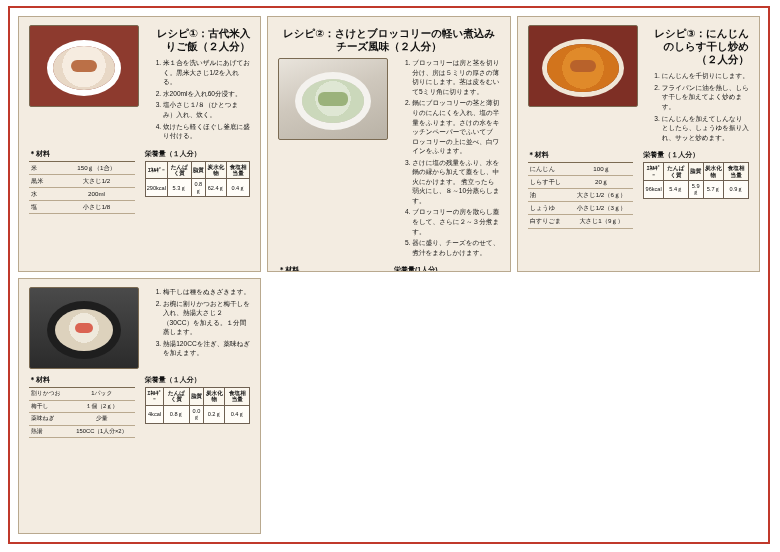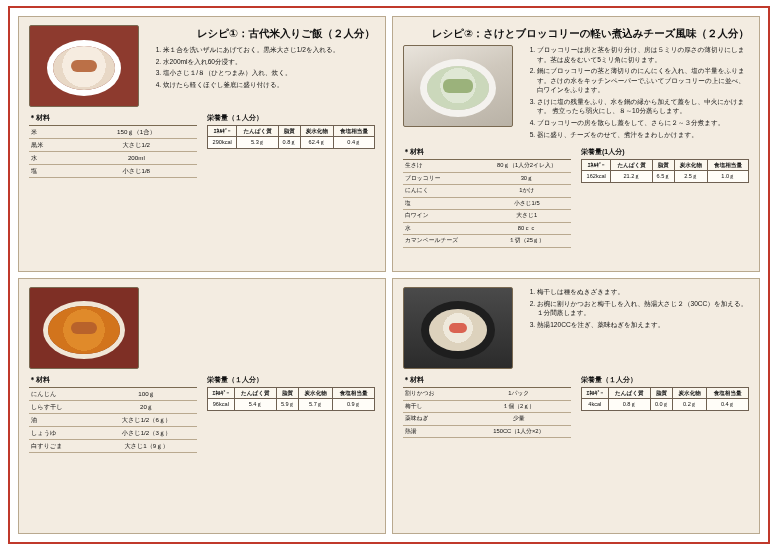--- a/index.html
+++ b/index.html
@@ -11,21 +11,21 @@
   }
   .page{
     position:absolute;left:8px;top:6px;width:762px;height:538px;
     border:2px solid #c0392b;
     background:#ffffff;
     box-sizing:border-box;
   }
   .grid{
     position:absolute;left:0;top:0;right:0;bottom:0;
     display:grid;
-    grid-template-columns:1fr 1fr;
+    grid-template-columns:1fr 1fr 1fr;
     grid-template-rows:1fr 1fr;
     gap:6px;
     padding:8px;
     box-sizing:border-box;
   }
   .card{
     background:#f3ece1;
     border:1px solid #b9a98f;
     box-sizing:border-box;
     padding:8px 10px;
@@ -186,21 +186,21 @@
               <td>62.4ｇ</td>
               <td>0.4ｇ</td>
             </tr>
           </tbody>
             </table>
         </div>
       </div>
     </div>
 
     <div class="card c2">
-      <div class="recipe-title" style="text-align:right">レシピ②：さけとブロッコリーの軽い煮込みチーズ風味（２人分）</div>
+      <div class="recipe-title" style="text-align:center">レシピ②：さけとブロッコリーの軽い煮込みチーズ風味（２人分）</div>
       <div class="top">
         <div class="photo r2">
           <div class="bowl"></div>
             <div class="garnish"></div>
         </div>
         <div class="head">
           <ol class="steps">
             <li>ブロッコリーは房と茎を切り分け、房は５ミリの厚さの薄切りにします。茎は皮をむいて5ミリ角に切ります。</li>
             <li>鍋にブロッコリーの茎と薄切りのにんにくを入れ、塩の半量をふります。さけの水をキッチンペーパーでふいてブロッコリーの上に並べ、白ワインをふります。</li>
             <li>さけに塩の残量をふり、水を鍋の縁から加えて蓋をし、中火にかけます。 煮立ったら弱火にし、８～10分蒸らします。</li>
@@ -268,20 +268,28 @@
         </div>
       </div>
     </div>
 
     <div class="card c3">
       <div class="top">
         <div class="photo r3">
           <div class="bowl"></div>
             <div class="garnish"></div>
         </div>
+        <div class="head">
+          <div class="recipe-title">レシピ③：にんじんのしらす干し炒め（２人分）</div>
+          <ol class="steps">
+            <li>にんじんを千切りにします。</li>
+            <li>フライパンに油を熱し、しらす干しを加えてよく炒めます。</li>
+            <li>にんじんを加えてしんなりとしたら、しょうゆを振り入れ、サッと炒めます。</li>
+          </ol>
+        </div>
       </div>
       <div class="body">
         <div class="col left-col">
           <div class="sec-title">＊材料</div>
           <table class="mat">
             <tbody>
                 <tr>
                   <td>にんじん</td>
                   <td class="amt">100ｇ</td>
                 </tr>

